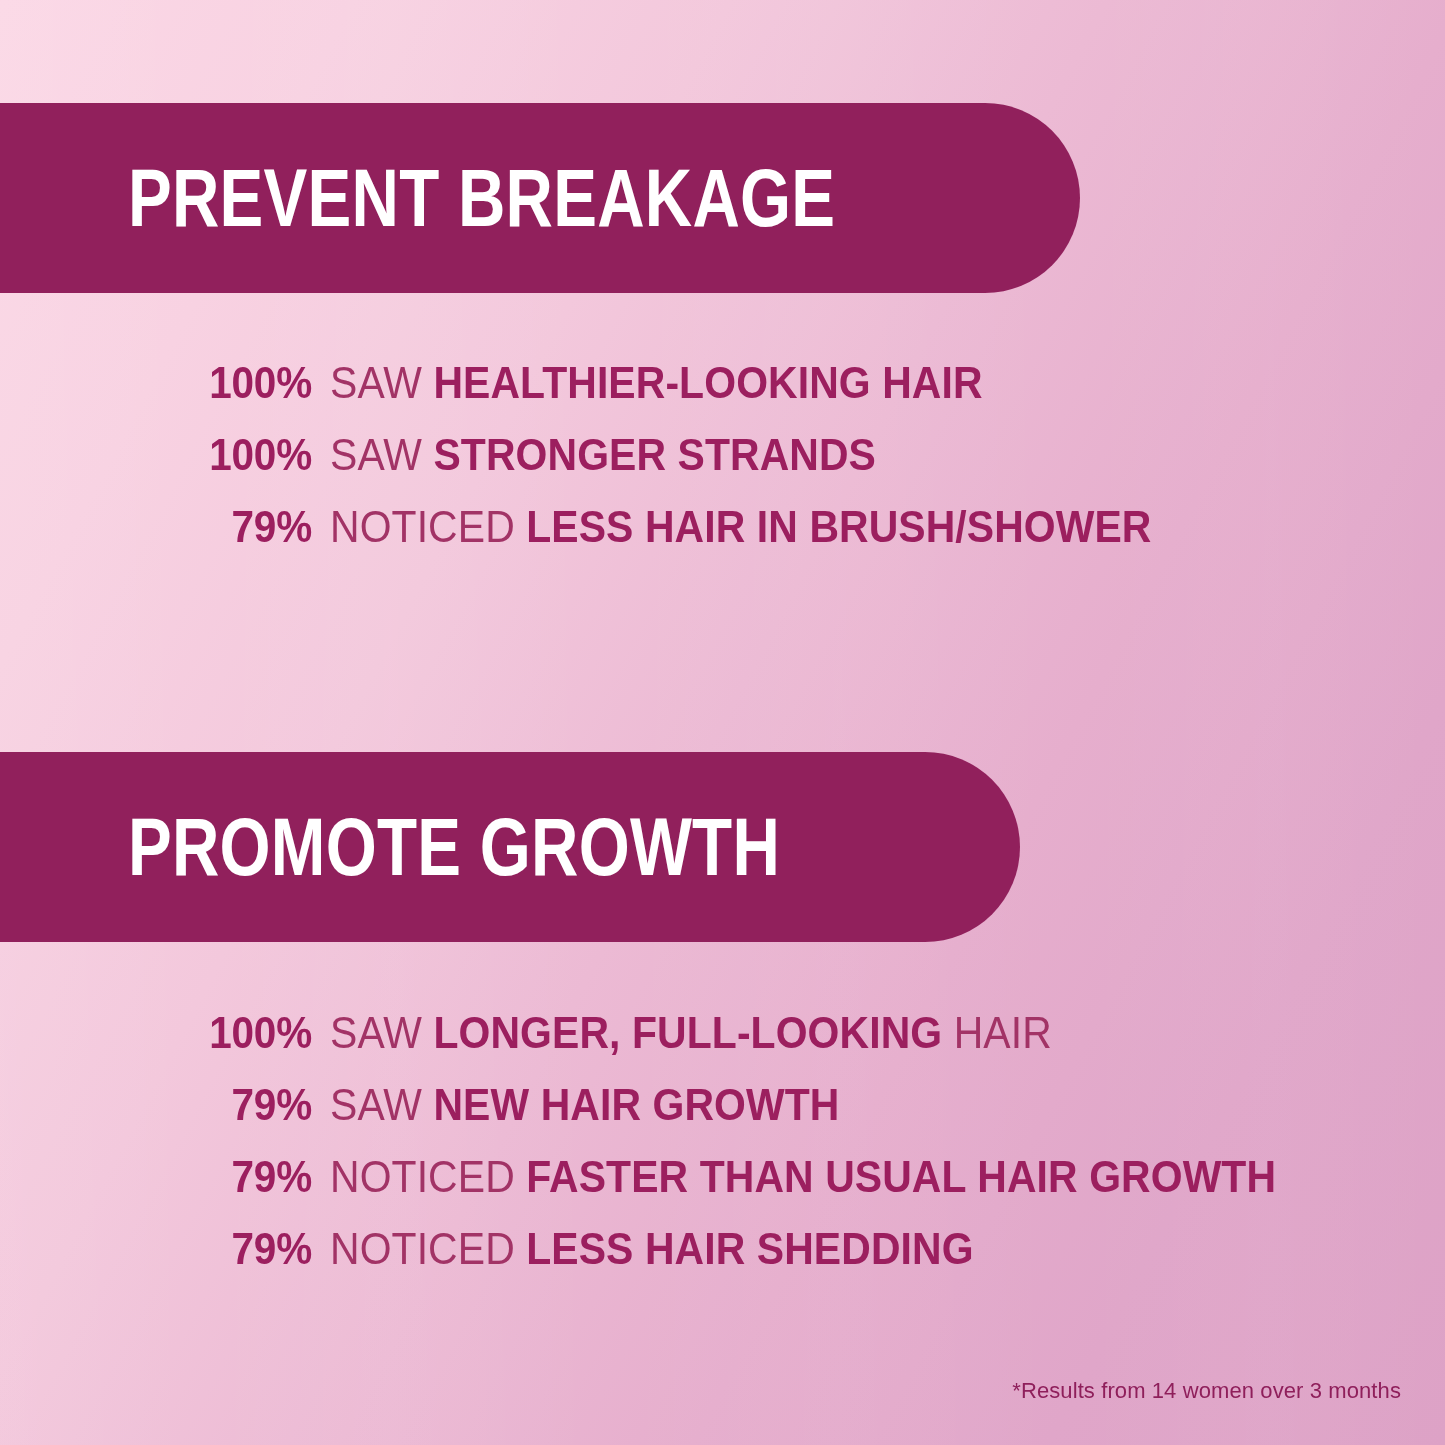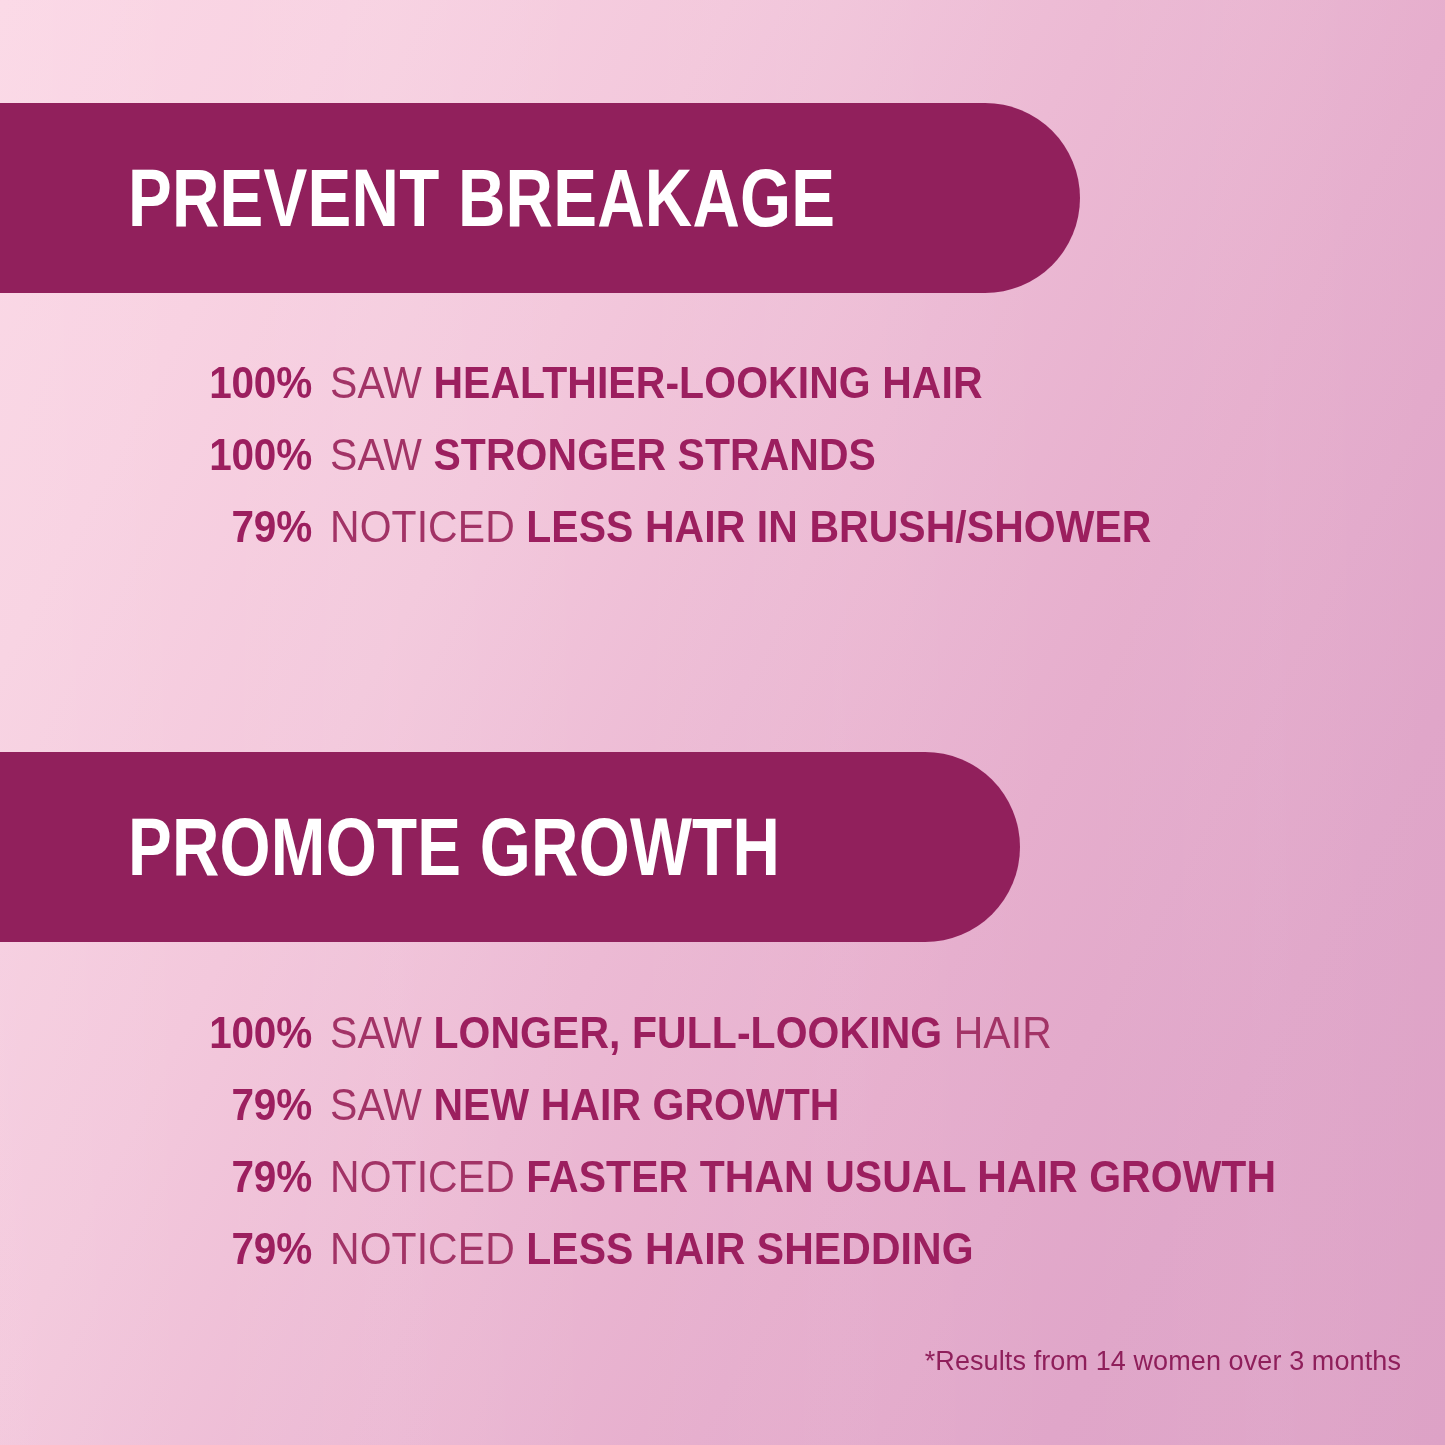--- a/index.html
+++ b/index.html
@@ -122,22 +122,22 @@
     color: #9c1f5f;
   }
   .claim .tail {
     font-weight: 400;
     color: #a23366;
   }
 
   #footnote {
     position: absolute;
     right: 44px;
-    top: 1346px;
-    font-size: 27px;
+    top: 1378px;
+    font-size: 22px;
     color: #8f1f5b;
     font-weight: 400;
     letter-spacing: 0.1px;
     z-index: 3;
   }
 </style>
 </head>
 <body>
 
 <div id="poster">

